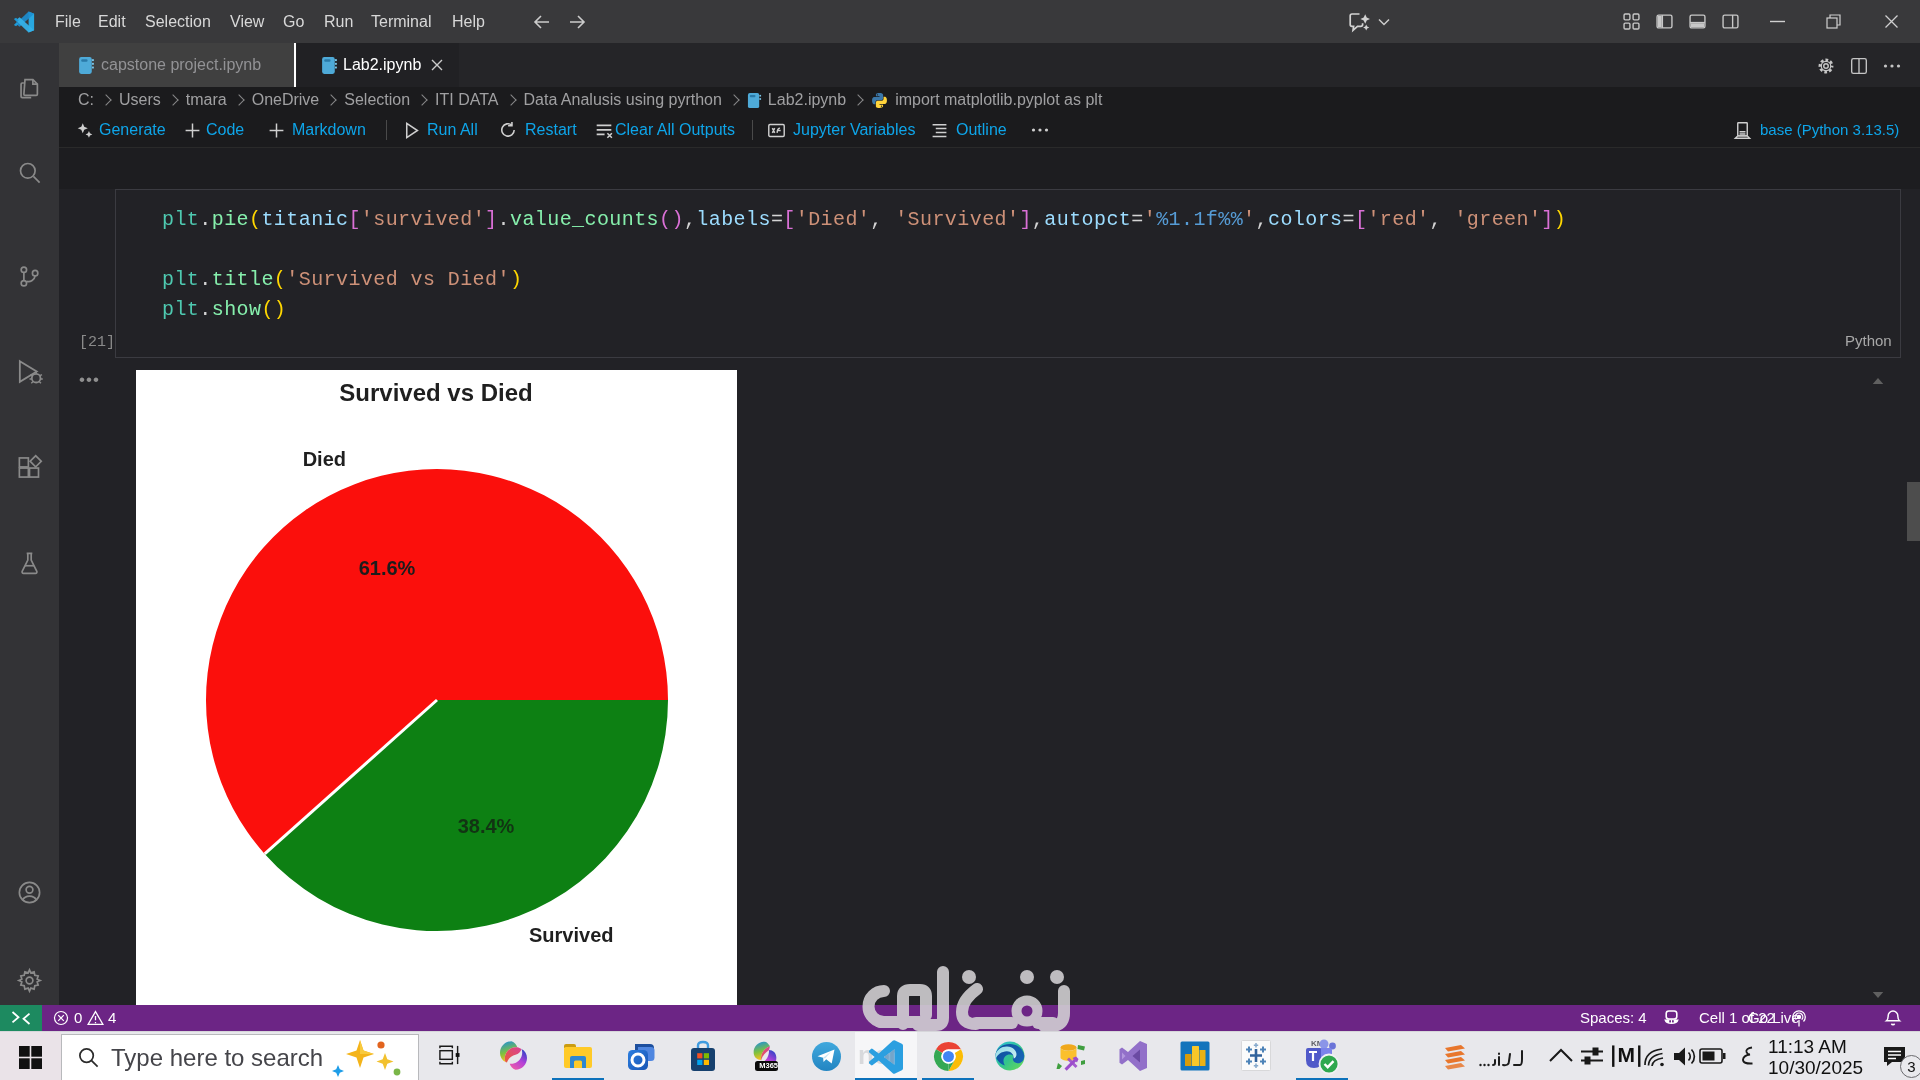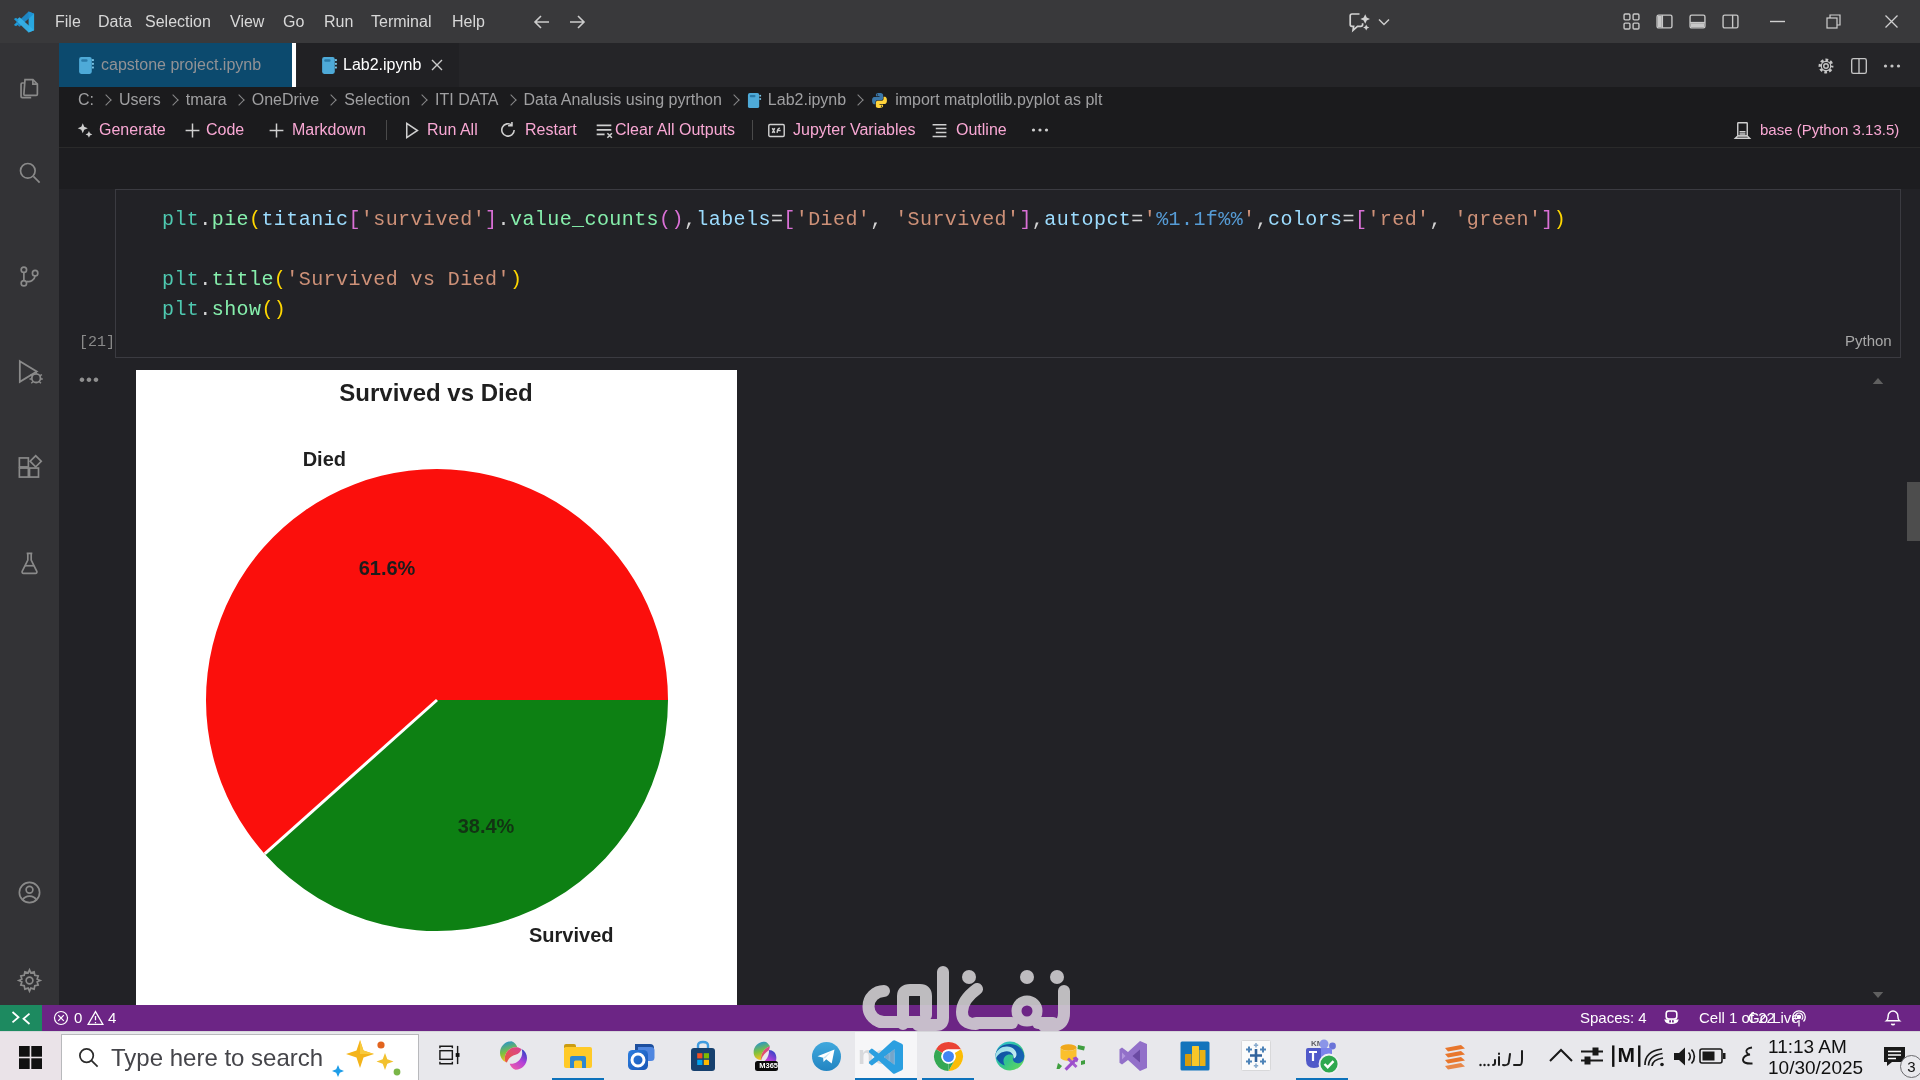--- a/index.html
+++ b/index.html
@@ -11,27 +11,27 @@
   
   #titlebar { left:0; top:0; width:1920px; height:43px; background:#39393b; color:#cccccc; }
   .menu-item { position:absolute; top:0; height:43px; line-height:43px; font-size:16px; color:#d8d8d8; }
   #searchbox { position:absolute; left:604px; top:8px; width:730px; height:26px; background:#2d2d2e; border:1px solid #565656; border-radius:6px; }
 
   
   #activitybar { left:0; top:43px; width:59px; height:962px; background:#333336; }
 
   
   #tabbar { left:59px; top:43px; width:1861px; height:44px; background:#252528; }
-  #tab1 { position:absolute; left:0; top:0; width:237px; height:44px; background:#0c4a6e; color:#929295; border-right:4px solid #ffffff; }
+  #tab1 { position:absolute; left:0; top:0; width:237px; height:44px; background:#404040; color:#929295; border-right:2px solid #ffffff; }
   #tab2 { position:absolute; left:238px; top:0; width:162px; height:44px; background:#212124; color:#ffffff; }
   .tablabel { position:absolute; top:0; height:44px; line-height:44px; font-size:16px; }
 
   
   #breadcrumb { left:59px; top:87px; width:1861px; height:26px; background:#1b1b1d; color:#a0a0a2; font-size:16px; }
-  #nbtoolbar { left:59px; top:113px; width:1861px; height:35px; background:#1b1b1d; color:#f9a8d4; font-size:16px; border-bottom:1px solid #2a2a2a;padding-left:30px; }
+  #nbtoolbar { left:59px; top:113px; width:1861px; height:35px; background:#1b1b1d; color:#0ea5e9; font-size:16px; border-bottom:1px solid #2a2a2a;padding-left:30px; }
   .tbitem { position:absolute; top:0; height:34px; line-height:34px; white-space:nowrap; }
 
   
   #notebook { left:59px; top:148px; width:1861px; height:857px; background:#222226; }
   #cell { position:absolute; left:56px; top:41px; width:1786px; height:169px; background:#222226; border:1px solid #3b3b41; }
   .codeline { position:absolute; left:46px; font-family:"Liberation Mono", monospace; font-size:20px; letter-spacing:0.42px; white-space:pre; color:#d4d4d4; }
   #figure { position:absolute; left:77px; top:222px; width:601px; height:635px; background:#ffffff;font-weight:bold; }
 
   
   #statusbar { left:0; top:1005px; width:1920px; height:26px; background:#6c2585; color:#ffffff; font-size:15px; }
@@ -51,21 +51,21 @@
 
   <div id="titlebar" class="abs">
     <svg class="abs" style="left:13px;top:11px" width="22" height="22" viewBox="0 0 100 100">
       <path fill="#29a8e0" d="M71 2 L96 12 L96 88 L71 98 L71 2 Z"></path>
       <path fill="#1d8fd1" d="M71 2 L96 12 L30 72 L12 58 Z" opacity="0.9"></path>
       <path fill="#35b1e8" d="M71 98 L96 88 L30 28 L12 42 Z" opacity="0.95"></path>
       <path fill="#1f9ad8" d="M4 36 L14 31 L26 42 L18 50 Z"></path>
       <path fill="#1f9ad8" d="M4 64 L14 69 L26 58 L18 50 Z"></path>
     </svg>
     <div class="menu-item" style="left:55px">File</div>
-    <div class="menu-item" style="left:98px">Data</div>
+    <div class="menu-item" style="left:98px">Edit</div>
     <div class="menu-item" style="left:145px">Selection</div>
     <div class="menu-item" style="left:230px">View</div>
     <div class="menu-item" style="left:283px">Go</div>
     <div class="menu-item" style="left:324px">Run</div>
     <div class="menu-item" style="left:371px">Terminal</div>
     <div class="menu-item" style="left:452px">Help</div>
 
     <svg class="abs" style="left:532px;top:12px" width="20" height="20" viewBox="0 0 20 20" fill="none" stroke="#cccccc" stroke-width="1.6">
       <path d="M17 10 H3 M9 4 L3 10 L9 16"></path>
     </svg>

